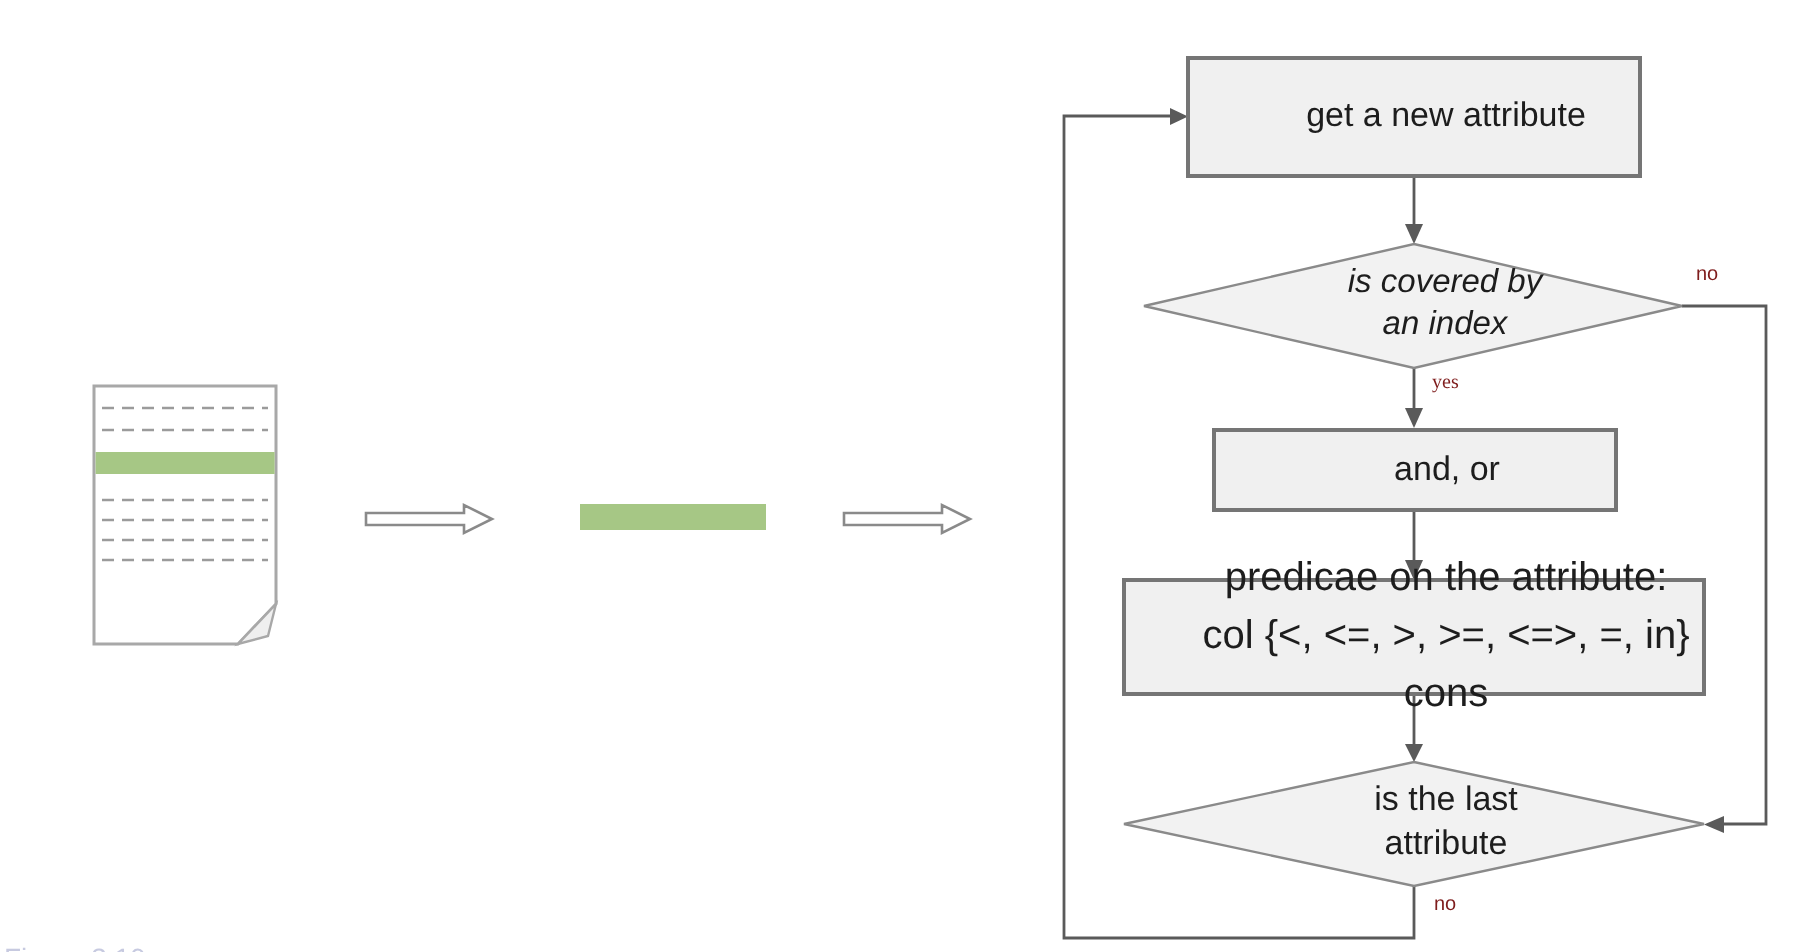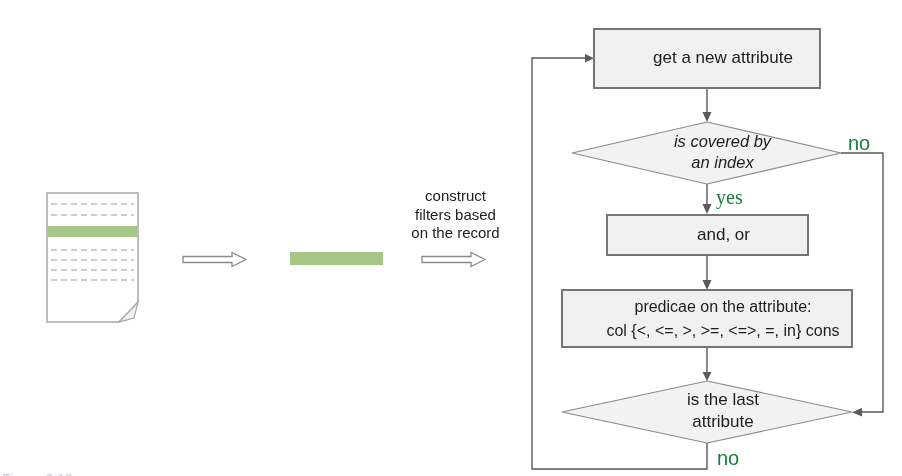--- a/index.html
+++ b/index.html
@@ -26,26 +26,26 @@
     white-space: pre-line;
     text-align: center;
     line-height: 1.3;
   }
   .lbl.center {
     display: flex;
     align-items: center;
     justify-content: center;
   }
   .node-label { font-size: 17px; margin-left: 16px; }
-  .node-label.small { font-size: 16px; line-height: 1.45; }
+  .node-label.small { font-size: 20px; line-height: 1.45; }
   .side-label { font-size: 15px; line-height: 1.25; }
   .edge-label {
     position: absolute;
-    font-size: 20px;
-    color: #15803d;
+    font-size: 10px;
+    color: #7f1d1d;
     white-space: nowrap;
   }
   .caption {
     position: absolute;
     left: 2px;
     top: 471px;
     font-size: 14px;
     color: #9aa0c8;
     opacity: 0.55;
     white-space: nowrap;
@@ -99,23 +99,20 @@
     </g>
 
     <rect x="594" y="29" width="226" height="59" fill="#f0f0f0" stroke="#757575" stroke-width="2"></rect>
     <polygon points="707,122 841,153 707,184 572,153" fill="#f2f2f2" stroke="#8a8a8a" stroke-width="1.2"></polygon>
     <rect x="607" y="215" width="201" height="40" fill="#f0f0f0" stroke="#757575" stroke-width="2"></rect>
     <rect x="562" y="290" width="290" height="57" fill="#f0f0f0" stroke="#757575" stroke-width="2"></rect>
     <polygon points="707,381 852,412 707,443 562,412" fill="#f2f2f2" stroke="#8a8a8a" stroke-width="1.2"></polygon>
   </svg>
 
 
-  <div class="lbl side-label center" style="left:398px; top:184px; width:115px; height:62px;">construct
-filters based
-on the record</div>
 
   <div class="lbl node-label center" style="left:594px; top:29px; width:226px; height:59px;">get a new attribute</div>
 
   <div class="lbl node-label center" style="left:572px; top:120px; width:269px; height:64px; font-size:16.5px;font-style:italic;">is covered by
 an index</div>
 
   <div class="lbl node-label center" style="left:607px; top:215px; width:201px; height:40px;">and, or</div>
 
   <div class="lbl node-label small center" style="left:562px; top:290px; width:290px; height:57px;">predicae on the attribute:
 col {&lt;, &lt;=, &gt;, &gt;=, &lt;=&gt;, =, in} cons</div>

